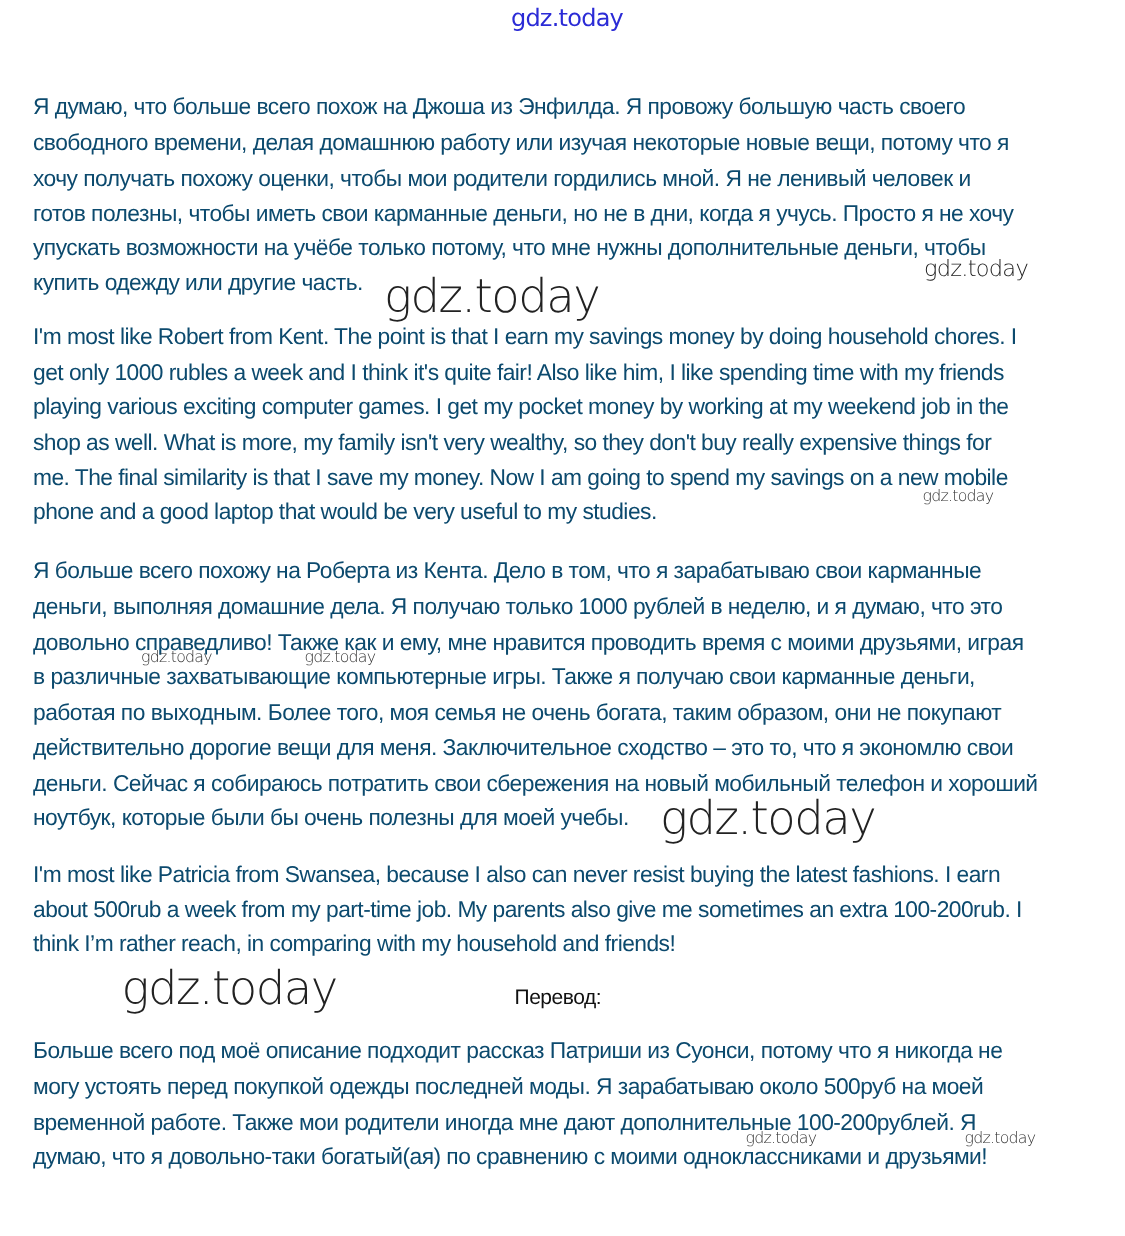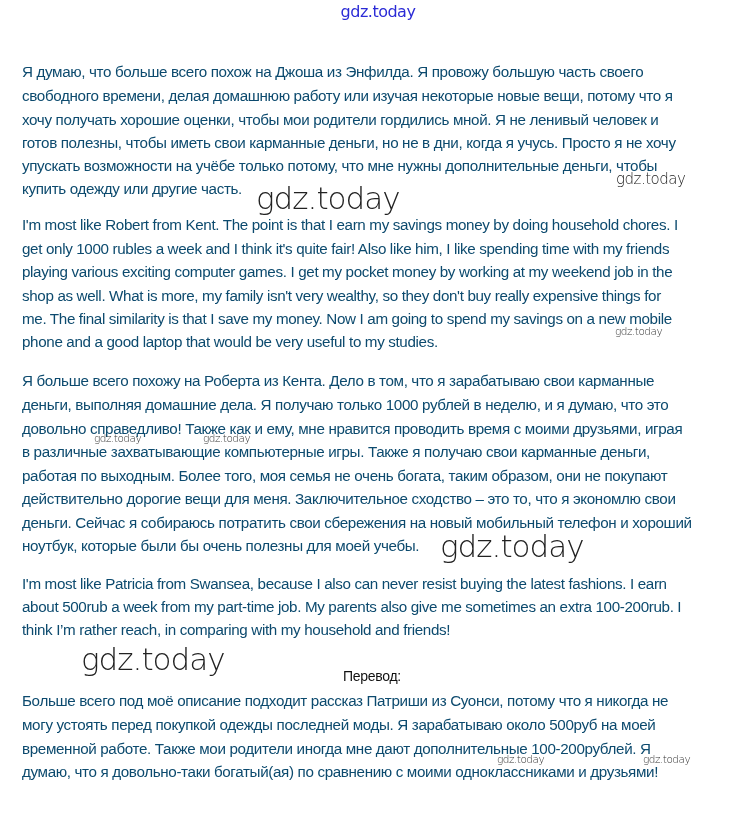--- a/index.html
+++ b/index.html
@@ -43,21 +43,20 @@
       letter-spacing: -0.35px;
       transform-origin: left top;
     }
     .heading {
       position: absolute;
       left: 340px;
       top: 656px;
       font-size: 14px;
       color: #111111;
       letter-spacing: -0.3px;
-      margin-top: 12px;
     }
     .wm {
       position: absolute;
       font-family: "DejaVu Sans", sans-serif;
       color: #222222;
       white-space: nowrap;
       letter-spacing: -0.5px;
       font-weight: 300;
     }
     .wm-big { font-size: 31px; letter-spacing: -1px; }
@@ -67,21 +66,21 @@
 </head>
 <body>
 
 <div class="page">
 
   <div class="top-wm">gdz.today</div>
 
   <div>
     <div class="line" style="top:63px">Я думаю, что больше всего похож на Джоша из Энфилда. Я провожу большую часть своего</div>
     <div class="line" style="top:87px">свободного времени, делая домашнюю работу или изучая некоторые новые вещи, потому что я</div>
-    <div class="line" style="top:111px">хочу получать хорошие оценки, чтобы мои родители гордились мной. Я не ленивый человек и</div>
+    <div class="line" style="top:111px">хочу получать похожу оценки, чтобы мои родители гордились мной. Я не ленивый человек и</div>
     <div class="line" style="top:134px">готов полезны, чтобы иметь свои карманные деньги, но не в дни, когда я учусь. Просто я не хочу</div>
     <div class="line" style="top:157px">упускать возможности на учёбе только потому, что мне нужны дополнительные деньги, чтобы</div>
     <div class="line" style="top:180px">купить одежду или другие часть.</div>
   </div>
 
   <div>
     <div class="line" style="top:216px">I'm most like Robert from Kent. The point is that I earn my savings money by doing household chores. I</div>
     <div class="line" style="top:240px">get only 1000 rubles a week and I think it's quite fair! Also like him, I like spending time with my friends</div>
     <div class="line" style="top:263px">playing various exciting computer games. I get my pocket money by working at my weekend job in the</div>
     <div class="line" style="top:287px">shop as well. What is more, my family isn't very wealthy, so they don't buy really expensive things for</div>

